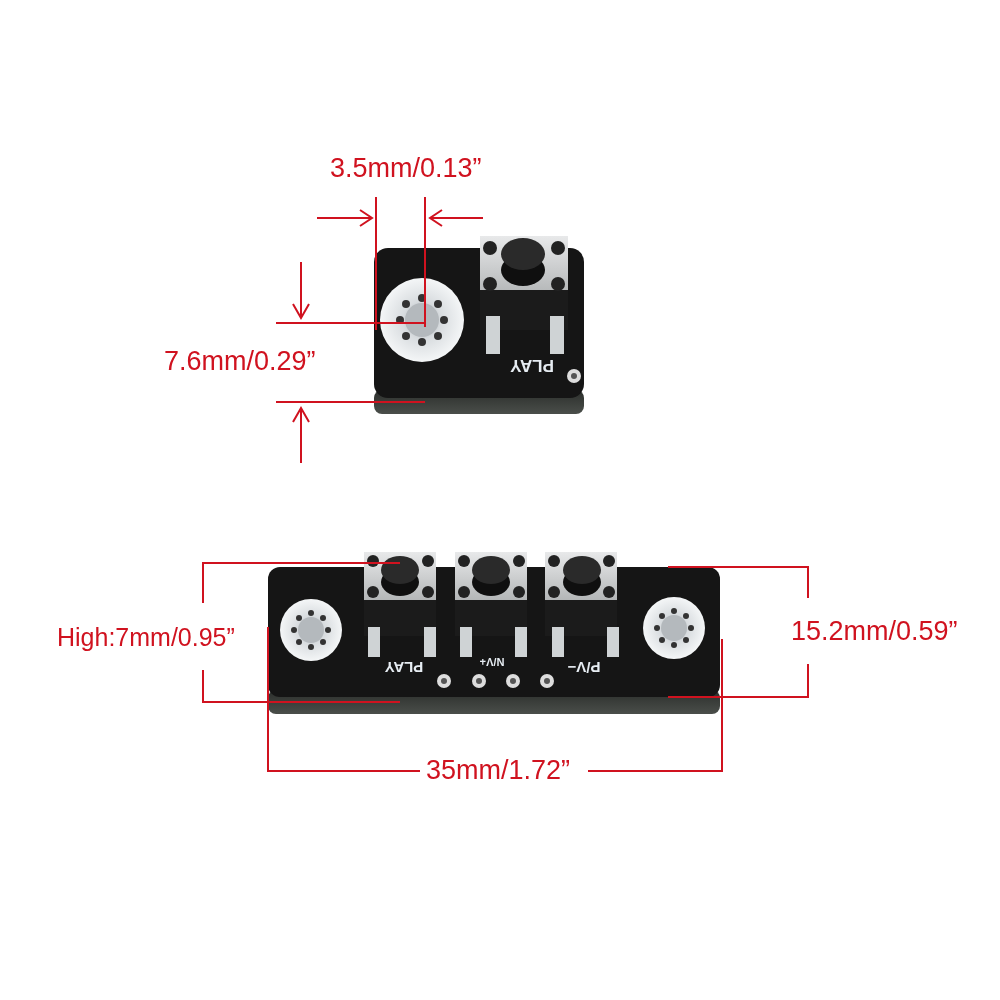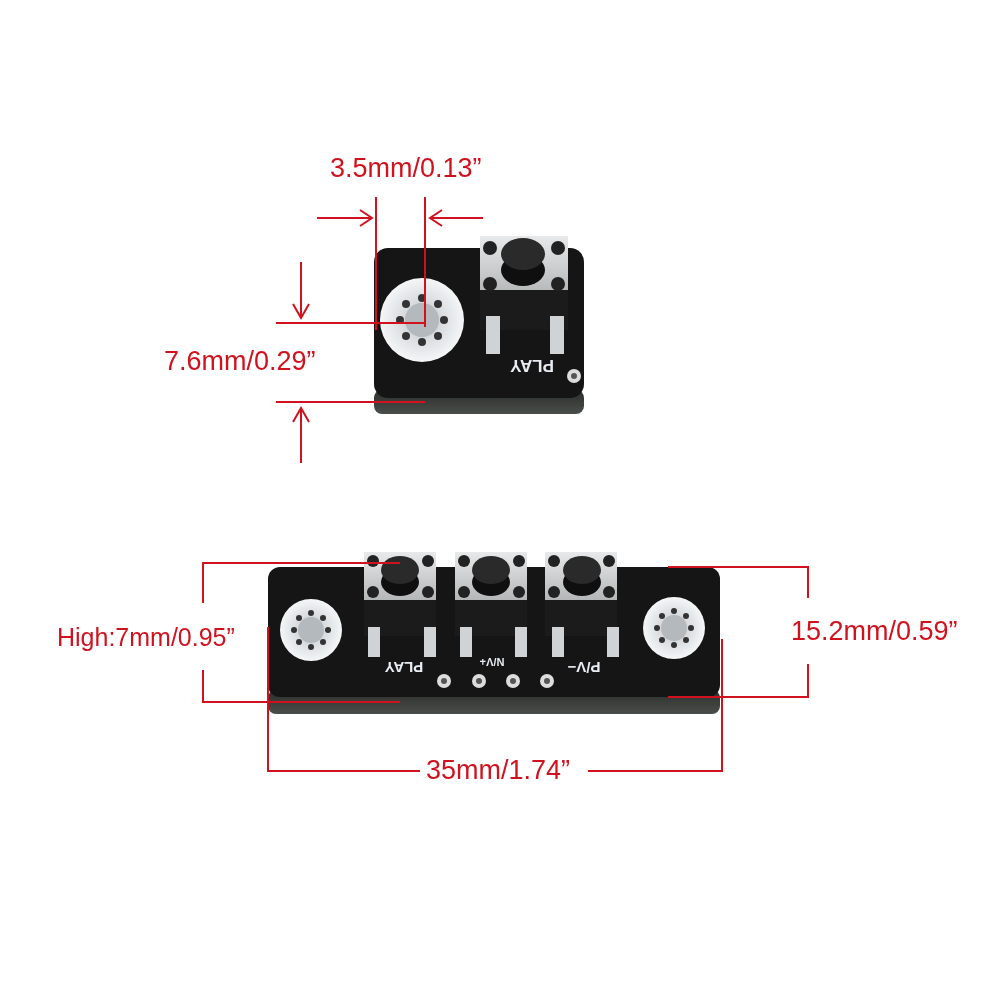--- a/index.html
+++ b/index.html
@@ -170,14 +170,14 @@
 
       <polyline points="268,627 268,771 420,771"></polyline>
       <polyline points="722,639 722,771 588,771"></polyline>
     </g>
   </svg>
 
   <div class="label" style="left:328px; top:155px;">3.5mm/0.13”</div>
   <div class="label" style="left:162px; top:348px;text-align:right;">7.6mm/0.29”</div>
   <div class="label" style="left:55px; top:625px; font-size:25px;">High:7mm/0.95”</div>
   <div class="label" style="left:742px; top:618px;margin-left:47px;">15.2mm/0.59”</div>
-  <div class="label" style="left:424px; top:757px;">35mm/1.74”</div>
+  <div class="label" style="left:424px; top:757px;">35mm/1.72”</div>
 </div>
 
 </body></html>

